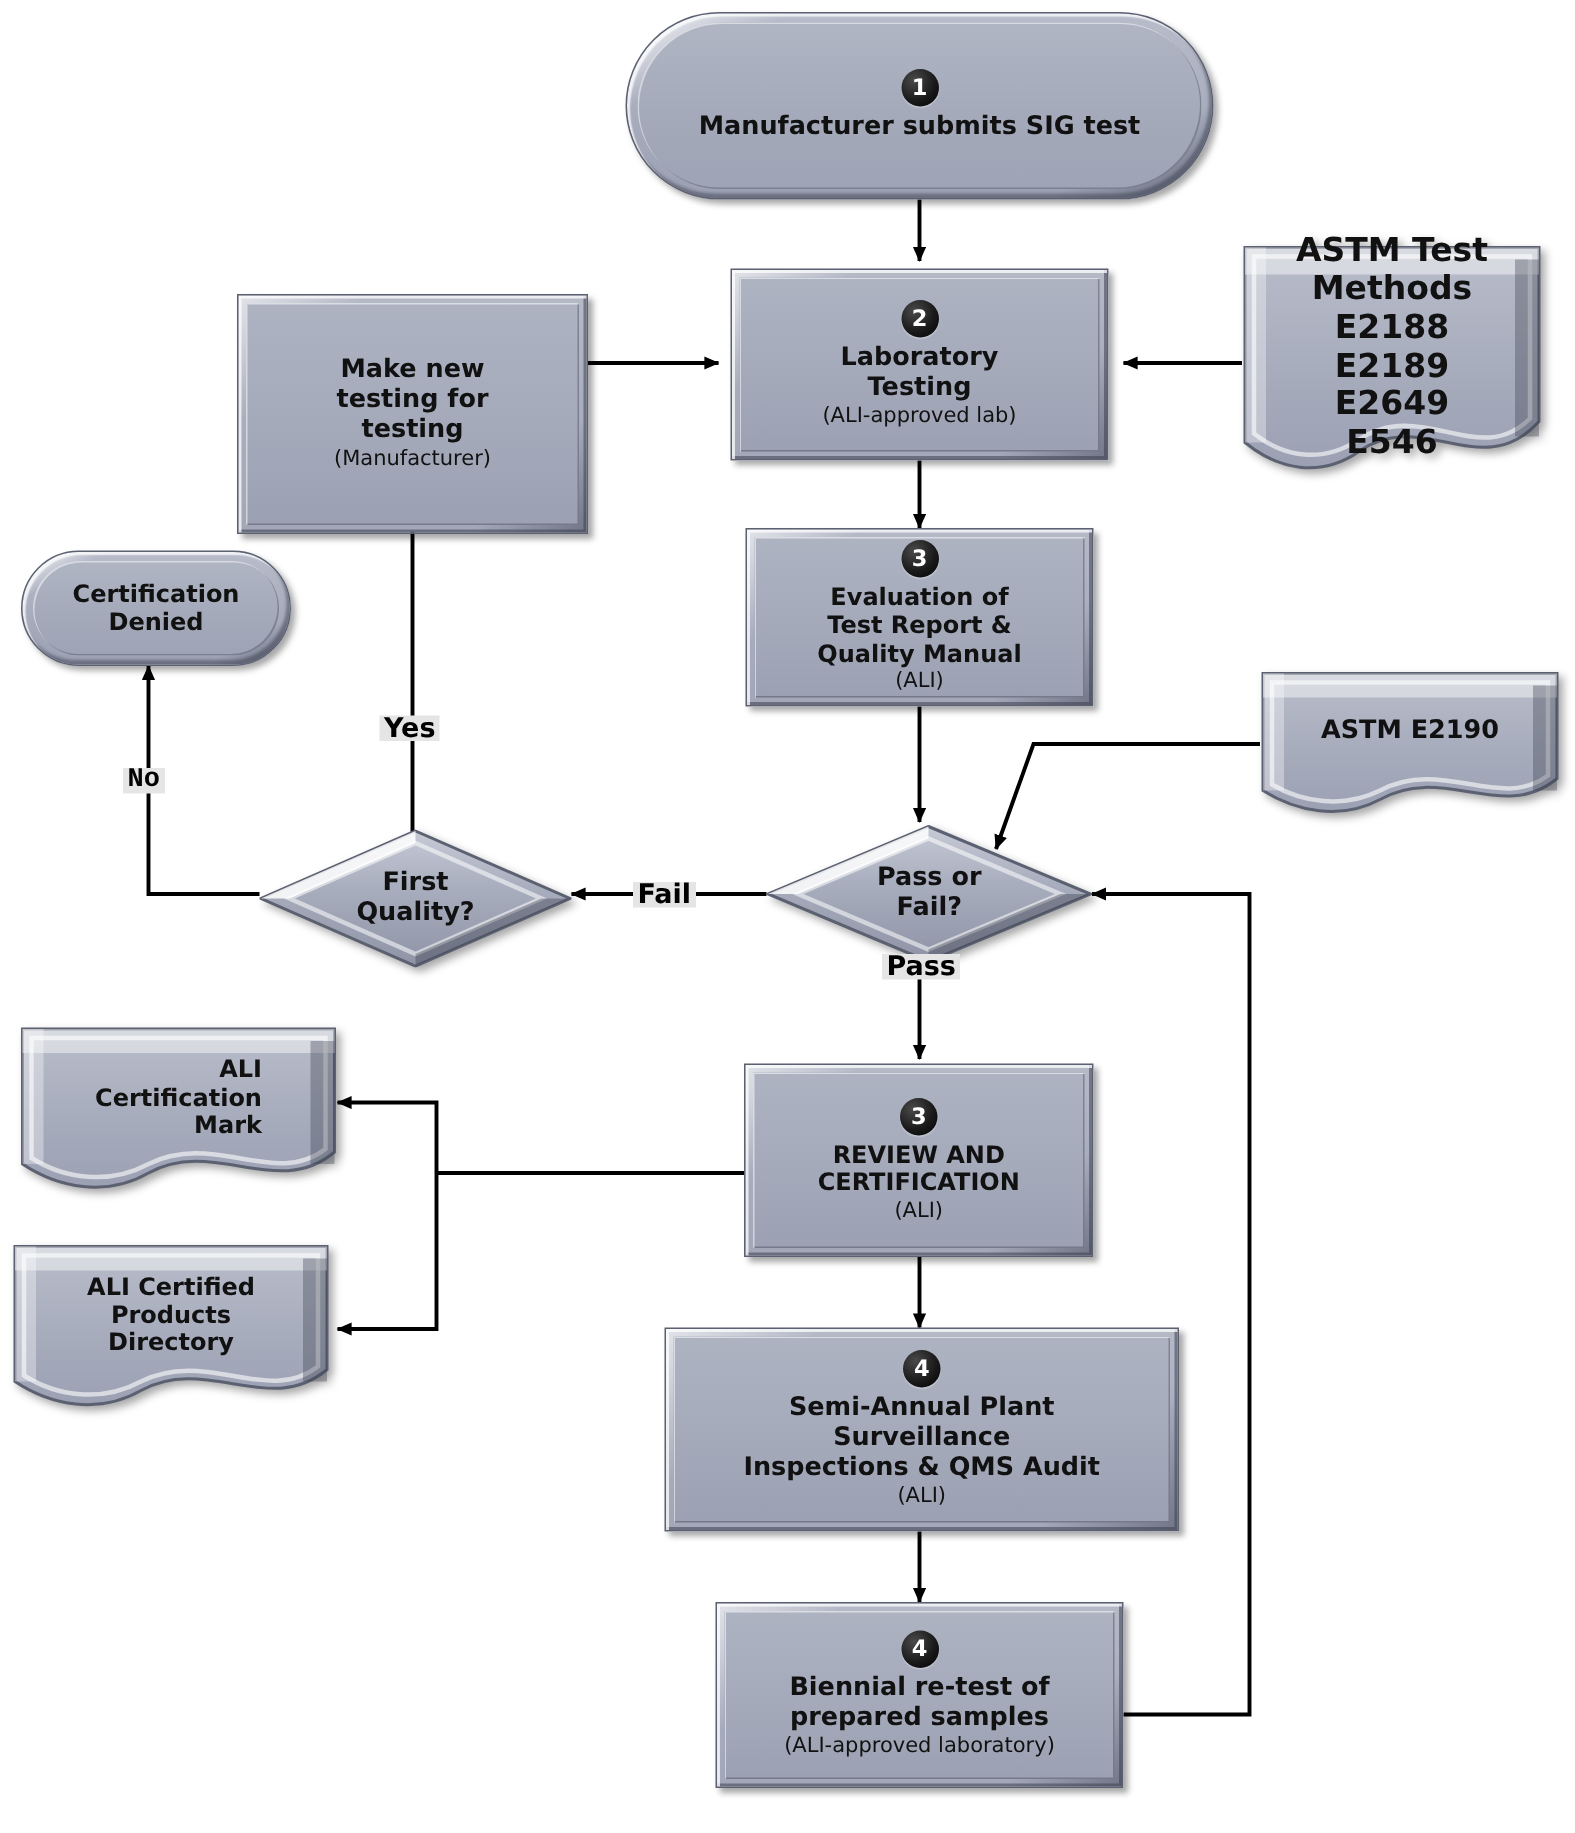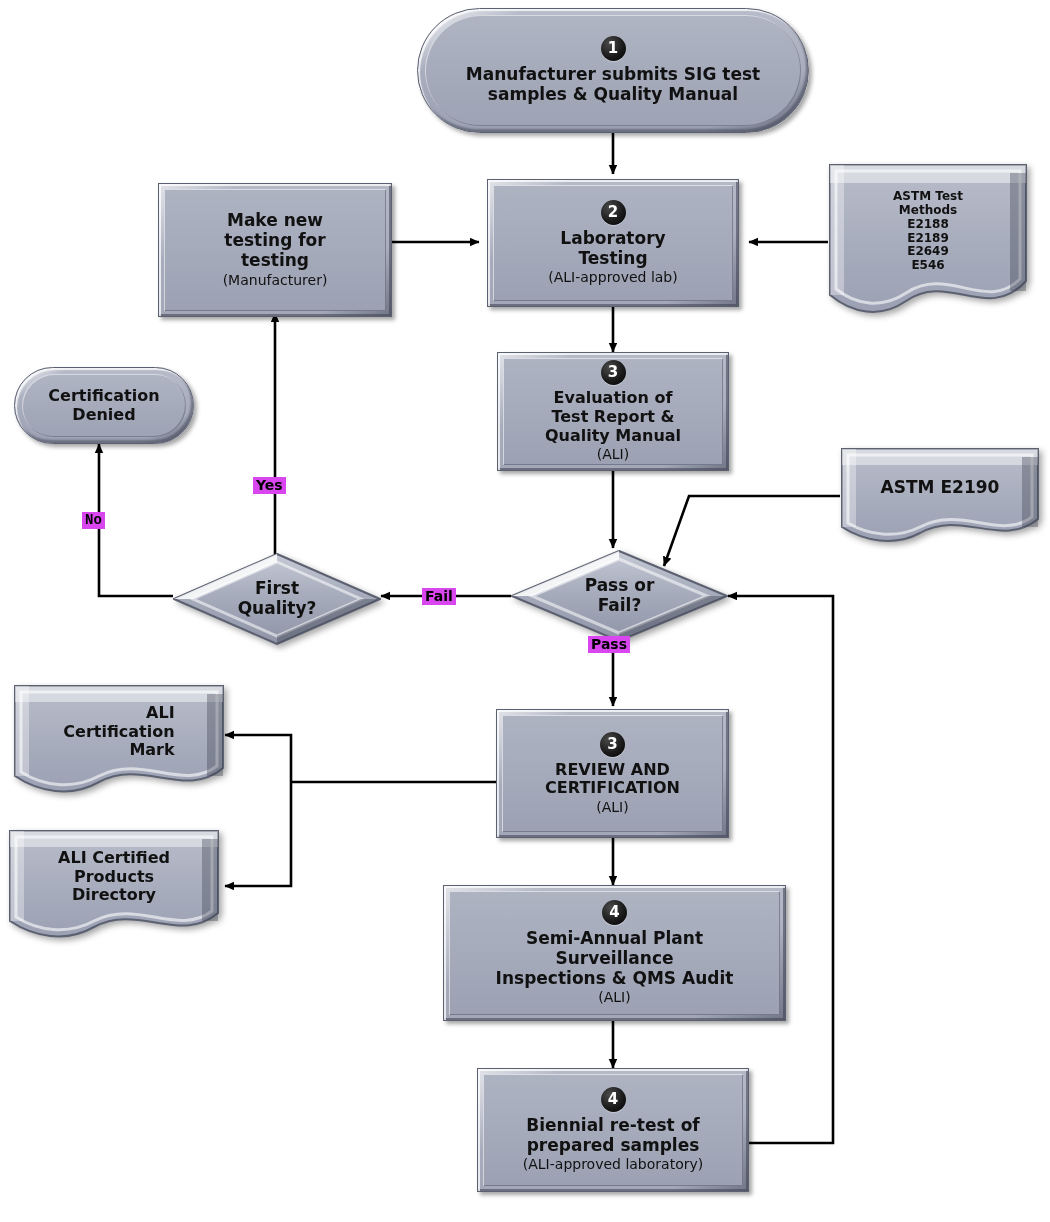--- a/index.html
+++ b/index.html
@@ -63,22 +63,22 @@
   .t-sub{font-weight:normal;line-height:1.18;}
 
   .badge{
     width:25px;height:25px;border-radius:50%;
     background:radial-gradient(circle at 34% 30%, #4a4a4a 0%, #1b1b1b 55%, #000 100%);
     color:#fff;font-weight:bold;font-size:15px;line-height:25px;text-align:center;
     margin-bottom:4px;box-shadow:0 1px 1px rgba(255,255,255,.35);
   }
 
   .edgelabel{
-    position:absolute;background:#d946ef;color:#000;font-weight:bold;
-    font-size:14px;line-height:15px;padding:1px 3px;white-space:nowrap;z-index:6;
+    position:absolute;background:#e5e5e5;color:#000;font-weight:bold;
+    font-size:18px;line-height:15px;padding:1px 3px;white-space:nowrap;z-index:6;
   }
 </style>
 </head>
 <body>
 
 <div id="canvas">
 
   <svg class="wires" viewBox="0 0 1050 1222">
     <defs>
       <marker id="ah" markerWidth="11" markerHeight="11" refX="9.4" refY="4.4" orient="auto" markerUnits="userSpaceOnUse">
@@ -117,26 +117,25 @@
 
       <path d="M749,1143 L833,1143 L833,596 L728,596" marker-end="url(#ah)"></path>
     </g>
   </svg>
 
   <div class="node stadium" style="left:417px;top:8px;width:392px;height:125px;">
     <div class="inner">
       <div class="badge">1</div>
       <div class="t-bold" style="font-size:17px;">
         <div>Manufacturer submits SIG test</div>
-        <div>samples &amp; Quality Manual</div>
-      </div>
-    </div>
-  </div>
-
-  <div class="node rect" style="left:158px;top:183px;width:234px;height:134px;">
+      </div>
+    </div>
+  </div>
+
+  <div class="node rect" style="left:158px;top:196px;width:234px;height:160px;">
     <div class="inner">
       <div class="t-bold" style="font-size:17px;">
         <div>Make new</div>
         <div>testing for</div>
         <div>testing</div>
       </div>
       <div class="t-sub" style="font-size:14px;margin-top:2px;">(Manufacturer)</div>
     </div>
   </div>
 
@@ -160,21 +159,21 @@
             <stop offset="100%" stop-color="#9ba0b3"></stop>
         </linearGradient>
       </defs>
       <path d="M2,2 H198 V118 C160,160 120,108 78,138 C52,156 24,150 2,132 Z" fill="url(#dg1)" stroke="#5c6172" stroke-width="2"></path>
       <path d="M8,8 H192 V116 C158,150 120,102 78,130 C54,146 28,142 8,126 Z" fill="none" stroke="rgba(255,255,255,.6)" stroke-width="3"></path>
       <path d="M2,2 H198 V20 H2 Z" fill="rgba(255,255,255,.45)"></path>
       <path d="M2,2 V132 H16 V2 Z" fill="rgba(255,255,255,.35)"></path>
       <path d="M182,10 V128 H198 V10 Z" fill="rgba(55,60,75,.35)"></path>
     </svg>
     <div class="inner" style="z-index:3;">
-      <div class="t-bold" style="font-size:12px;margin-bottom:18px;">
+      <div class="t-bold" style="font-size:22px;margin-bottom:18px;">
         <div>ASTM Test</div>
         <div>Methods</div>
         <div>E2188</div>
         <div>E2189</div>
         <div>E2649</div>
         <div>E546</div>
       </div>
     </div>
   </div>
 

